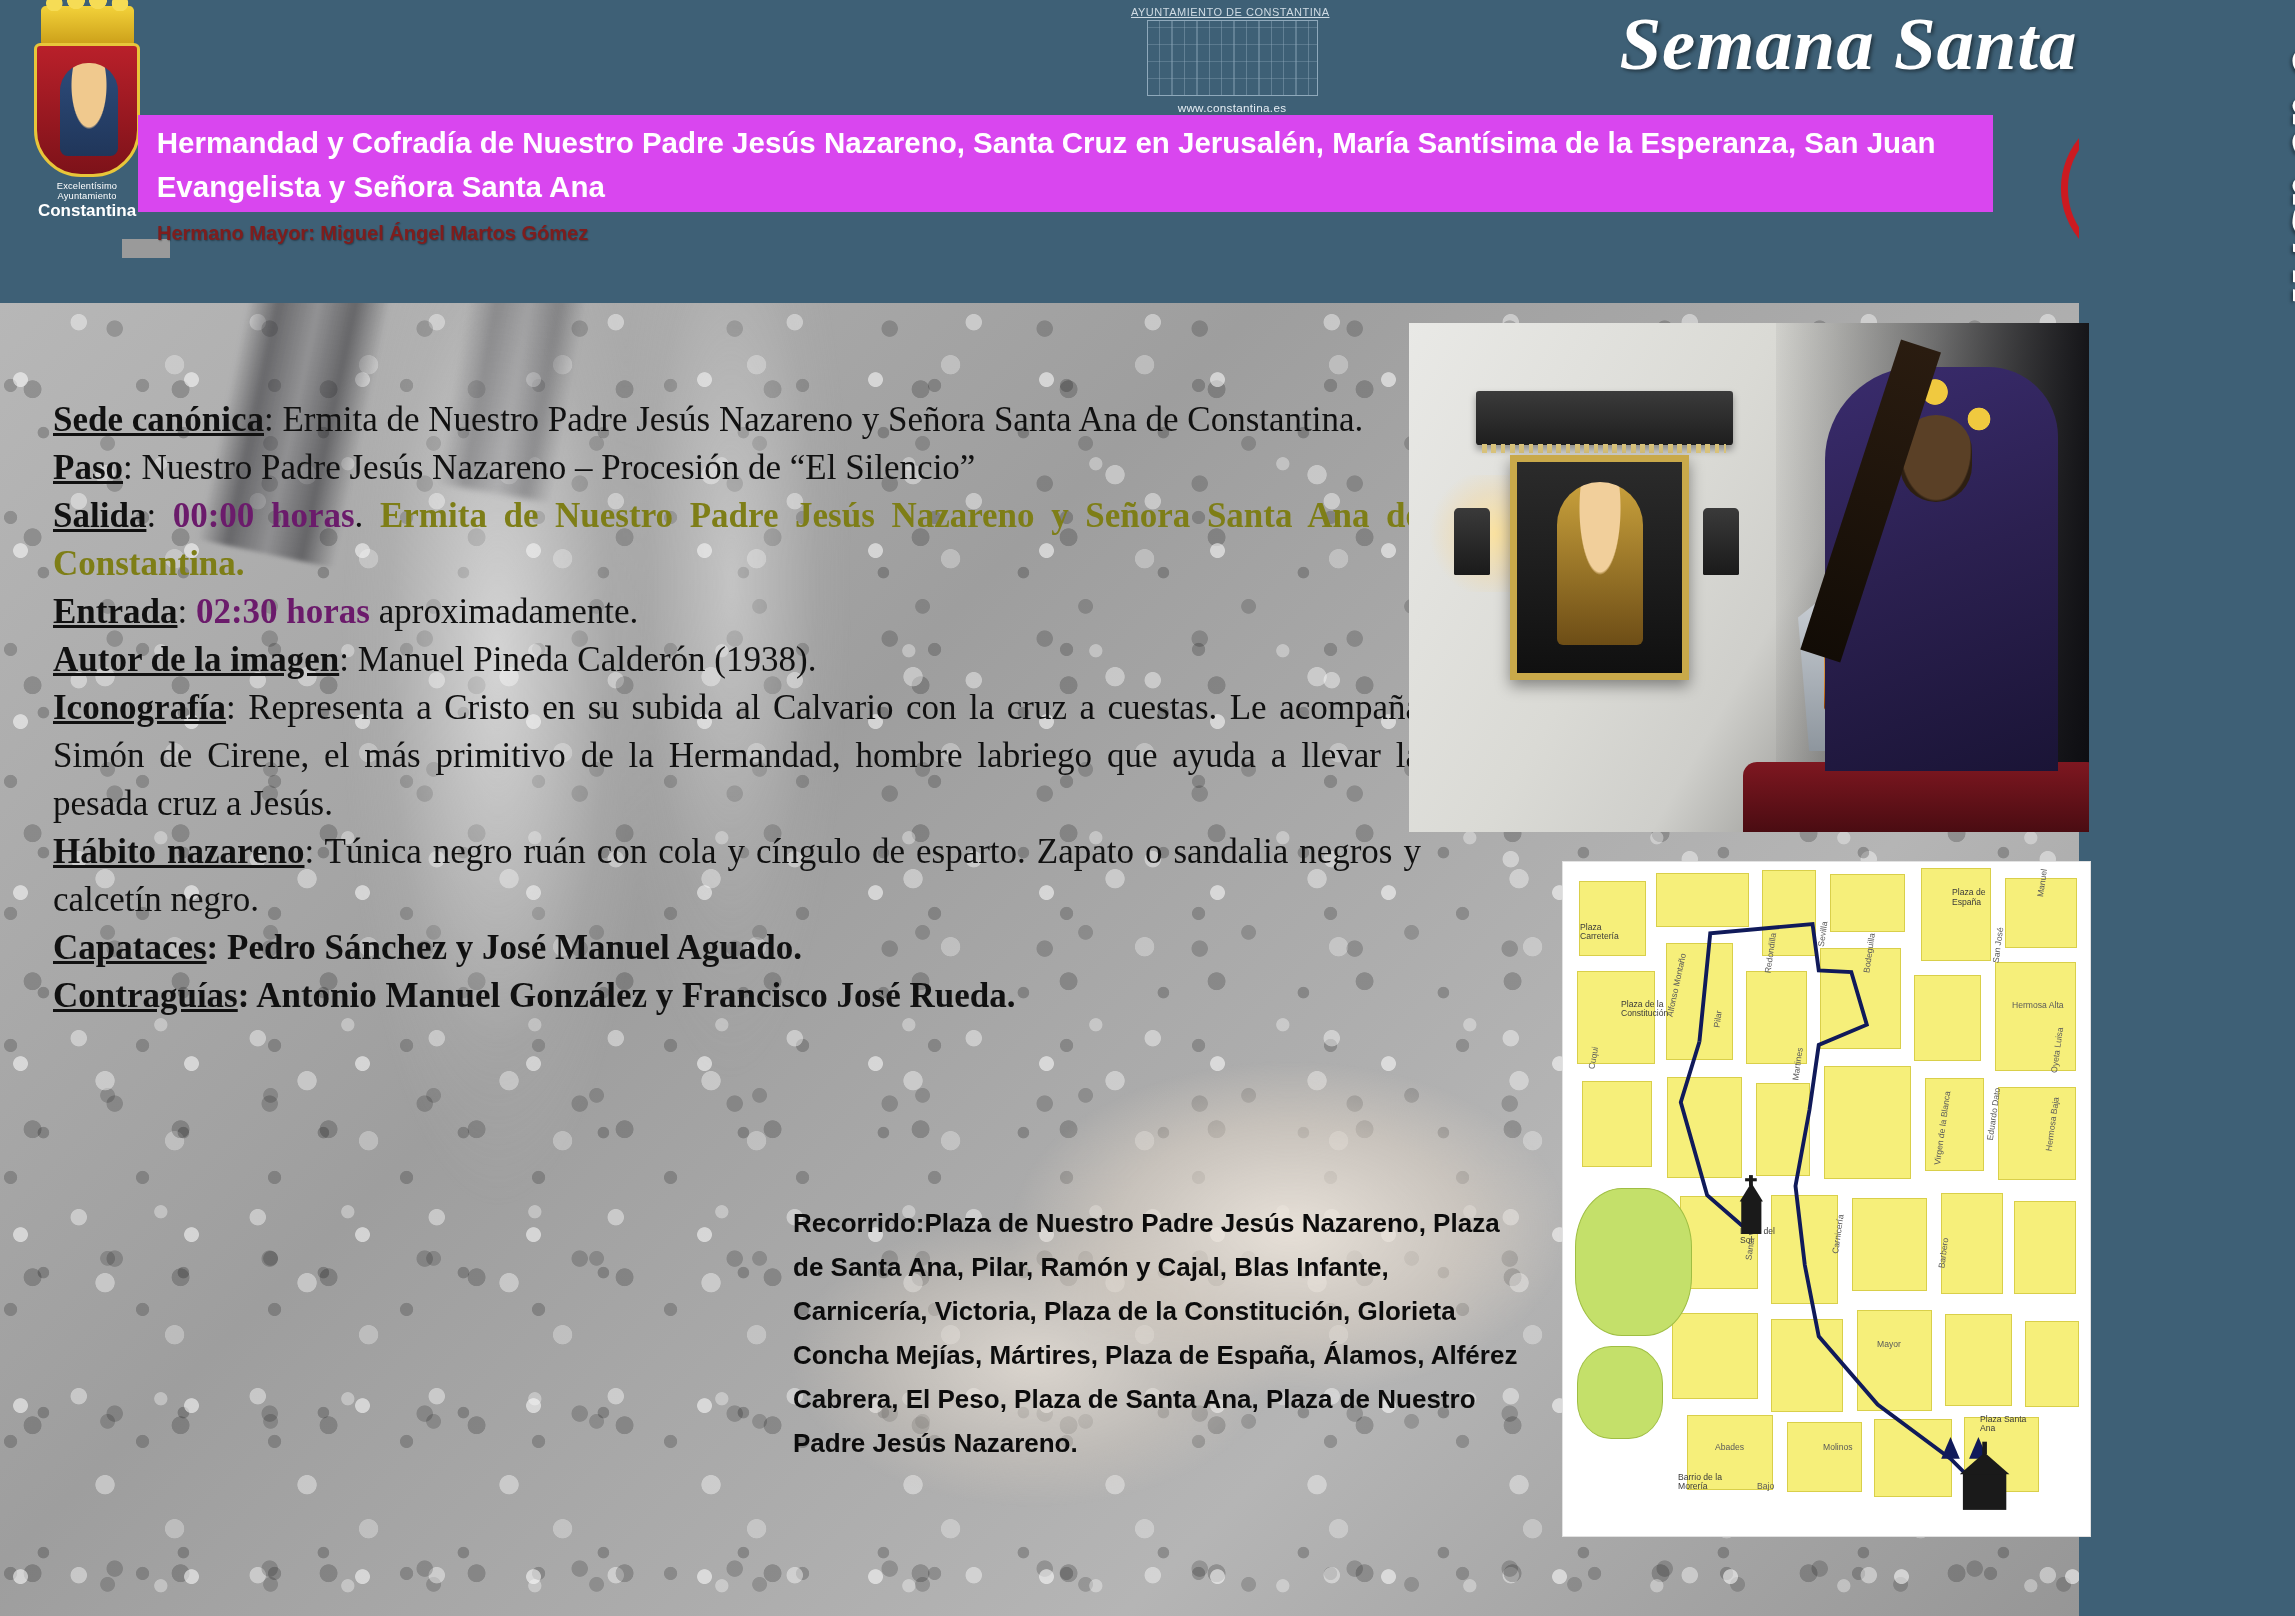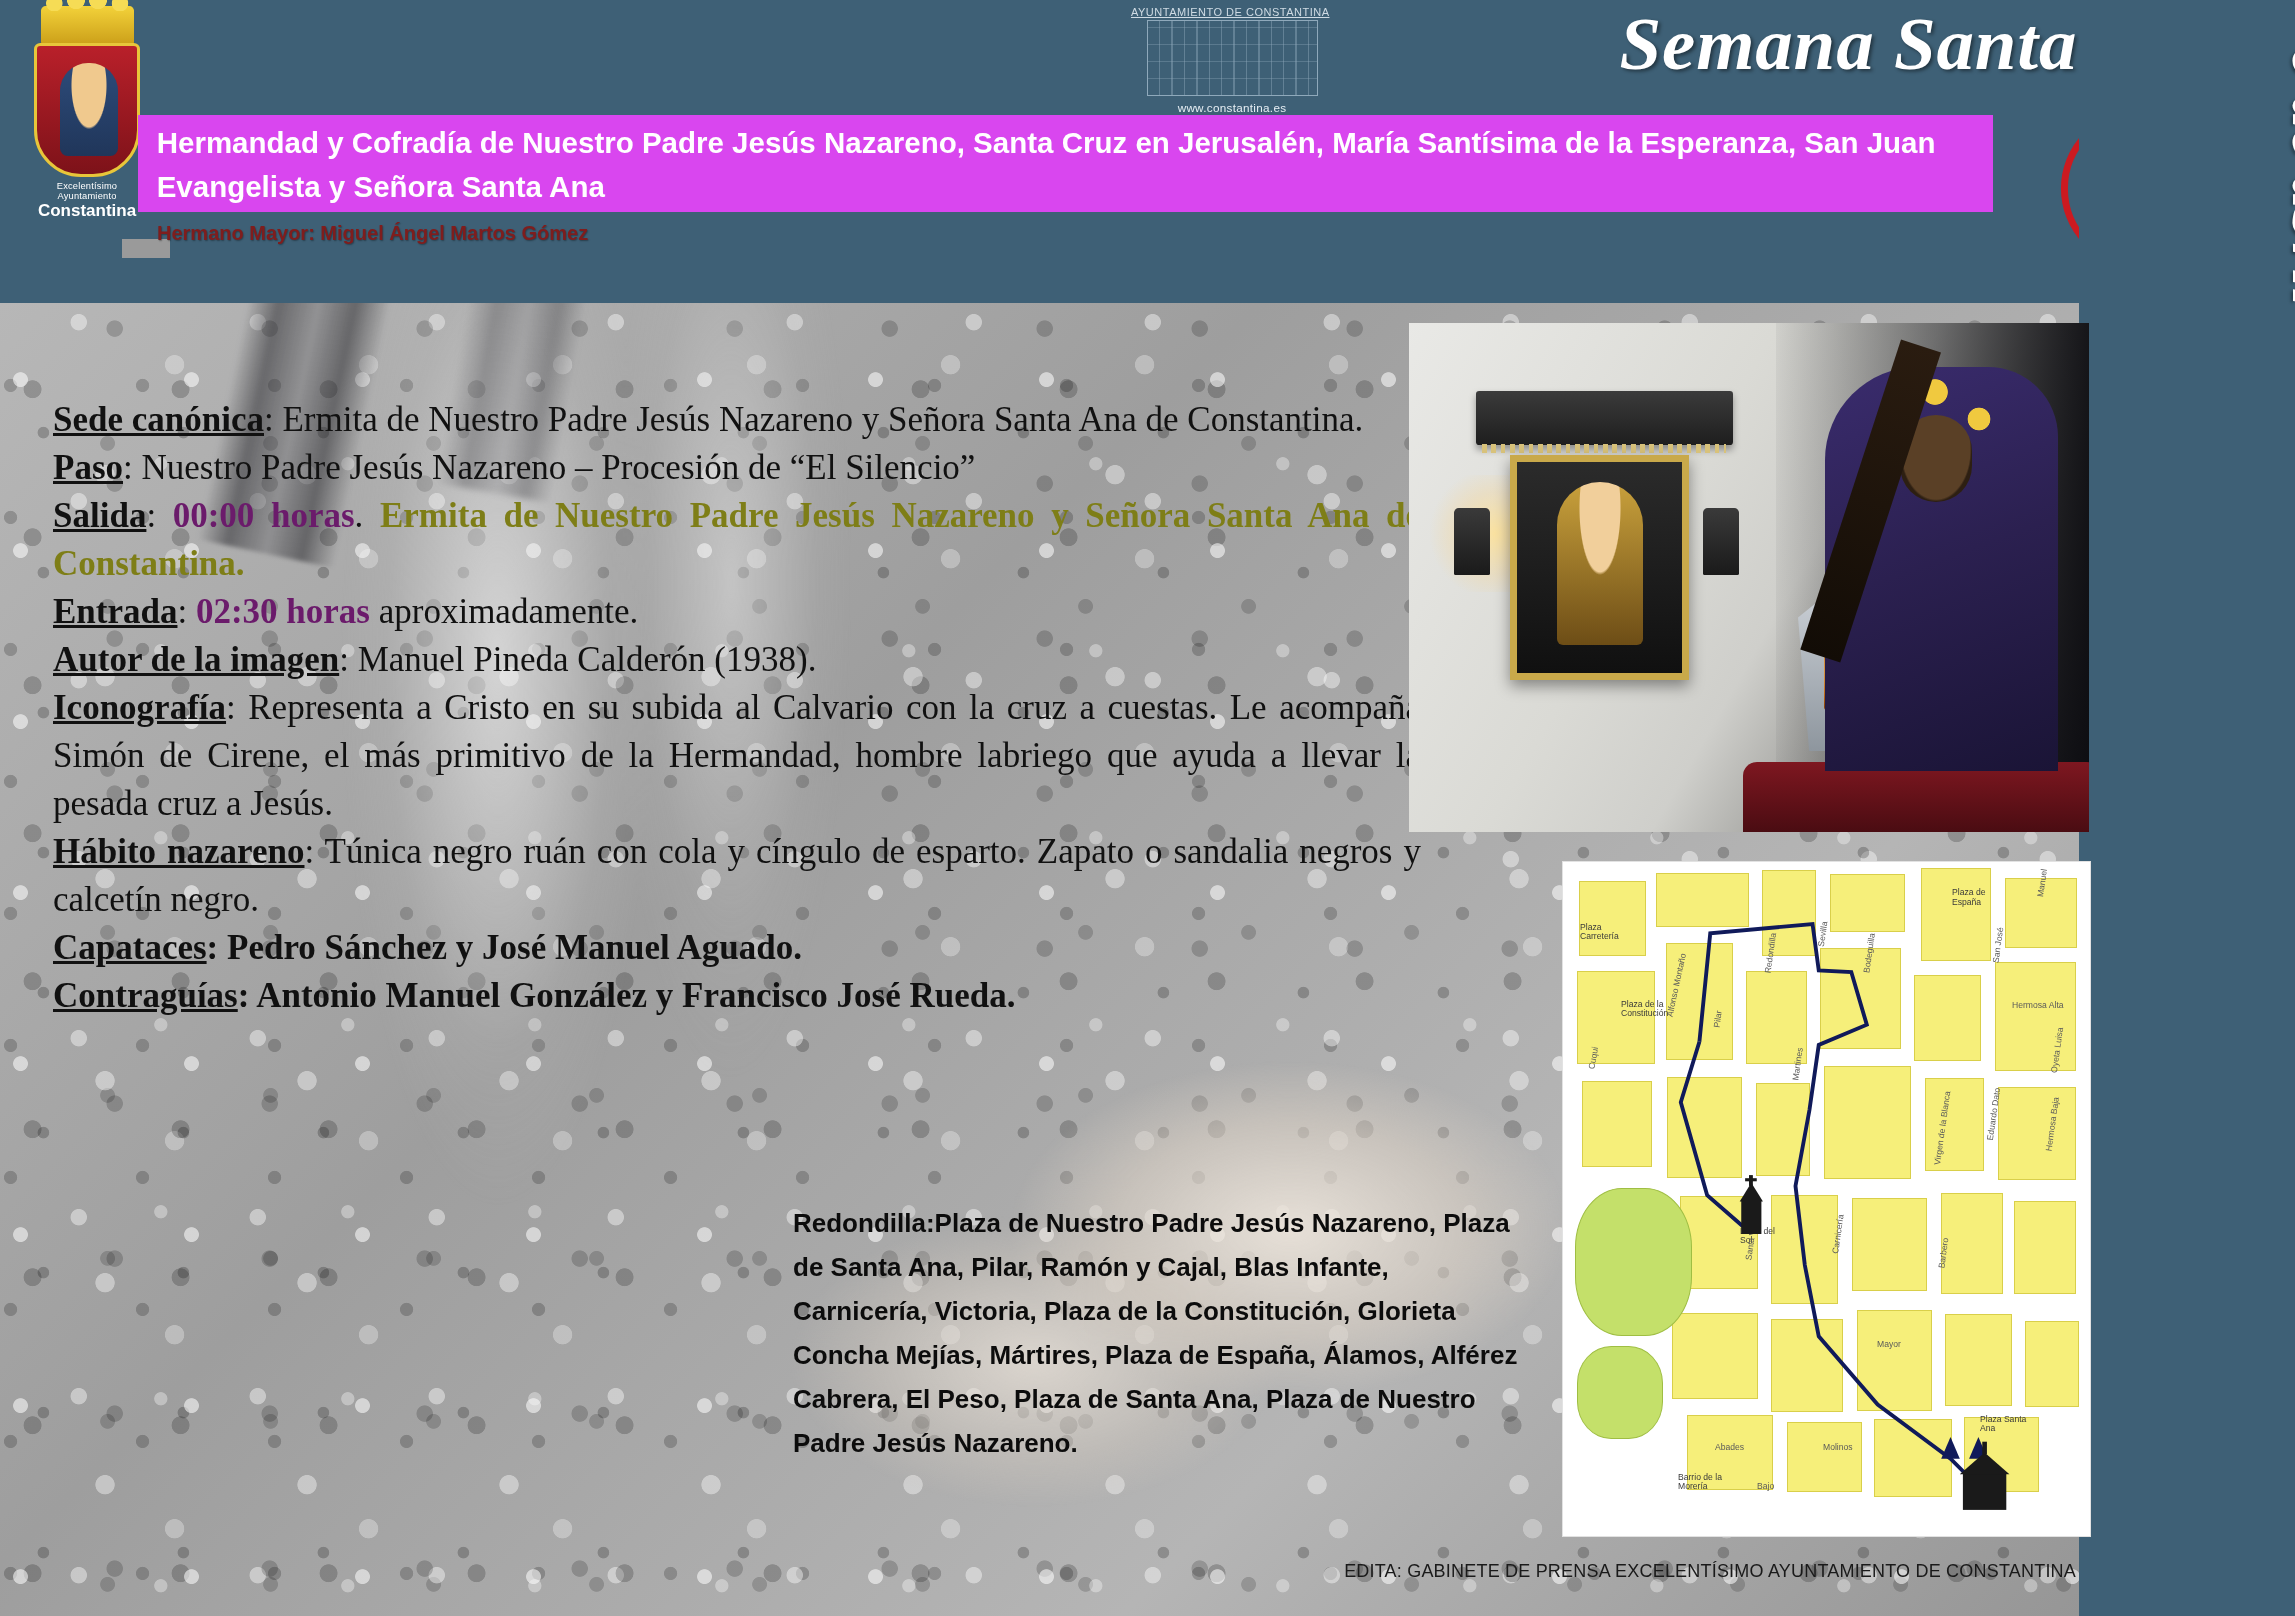--- a/index.html
+++ b/index.html
@@ -451,21 +451,21 @@
     <div class="nazareno">
       <div class="face"></div>
       <div class="halo"></div>
     </div>
     <div class="cross">
       <div class="beam"></div>
     </div>
   </div>
 
   <div id="map-caption">
-    <span>Redondilla:</span><span>Plaza de Nuestro Padre Jesús Nazareno, Plaza de Santa Ana, Pilar, Ramón y Cajal, Blas Infante, Carnicería, Victoria, Plaza de la Constitución, Glorieta Concha Mejías, Mártires, Plaza de España, Álamos, Alférez Cabrera, El Peso, Plaza de Santa Ana, Plaza de Nuestro Padre Jesús Nazareno.</span>
+    <span>Recorrido:</span><span>Plaza de Nuestro Padre Jesús Nazareno, Plaza de Santa Ana, Pilar, Ramón y Cajal, Blas Infante, Carnicería, Victoria, Plaza de la Constitución, Glorieta Concha Mejías, Mártires, Plaza de España, Álamos, Alférez Cabrera, El Peso, Plaza de Santa Ana, Plaza de Nuestro Padre Jesús Nazareno.</span>
   </div>
 
   <div id="map-box">
     <div class="mbg"></div>
 
     <div class="blk" style="left:15.5px;  top:18.7px;  width:67px;  height:75px;"></div>
     <div class="blk" style="left:93px; top:11px;  width:93px; height:54px;"></div>
     <div class="blk" style="left:199px; top:7.8px;  width:54px;  height:86px;"></div>
     <div class="blk" style="left:267px; top:12.4px;  width:75px;  height:58px;"></div>
     <div class="blk" style="left:358px; top:6.2px;   width:70px;  height:93px;"></div>
@@ -548,16 +548,15 @@
         <rect x="235" y="408" width="15" height="4"></rect>
       </g>
       <g fill="#1a1a1a">
         <rect x="516" y="788" width="56" height="48"></rect>
         <polygon points="544,762 576,790 512,790"></polygon>
         <rect x="541" y="748" width="6" height="16"></rect>
       </g>
     </svg>
   </div>
 
-  <div id="footer-note">EDITA: GABINETE DE PRENSA EXCELENTÍSIMO AYUNTAMIENTO DE CONSTANTINA</div>
 
 </div>
 
 
 </body></html>

